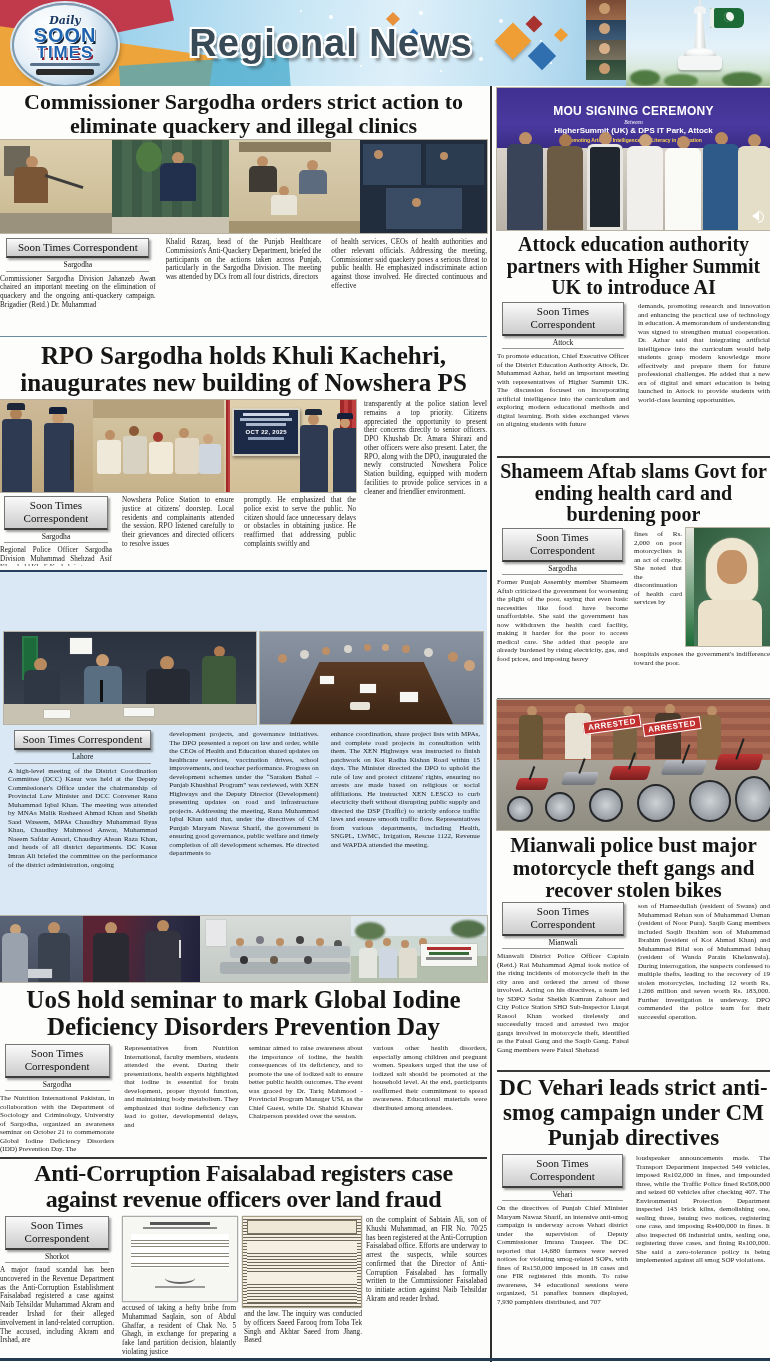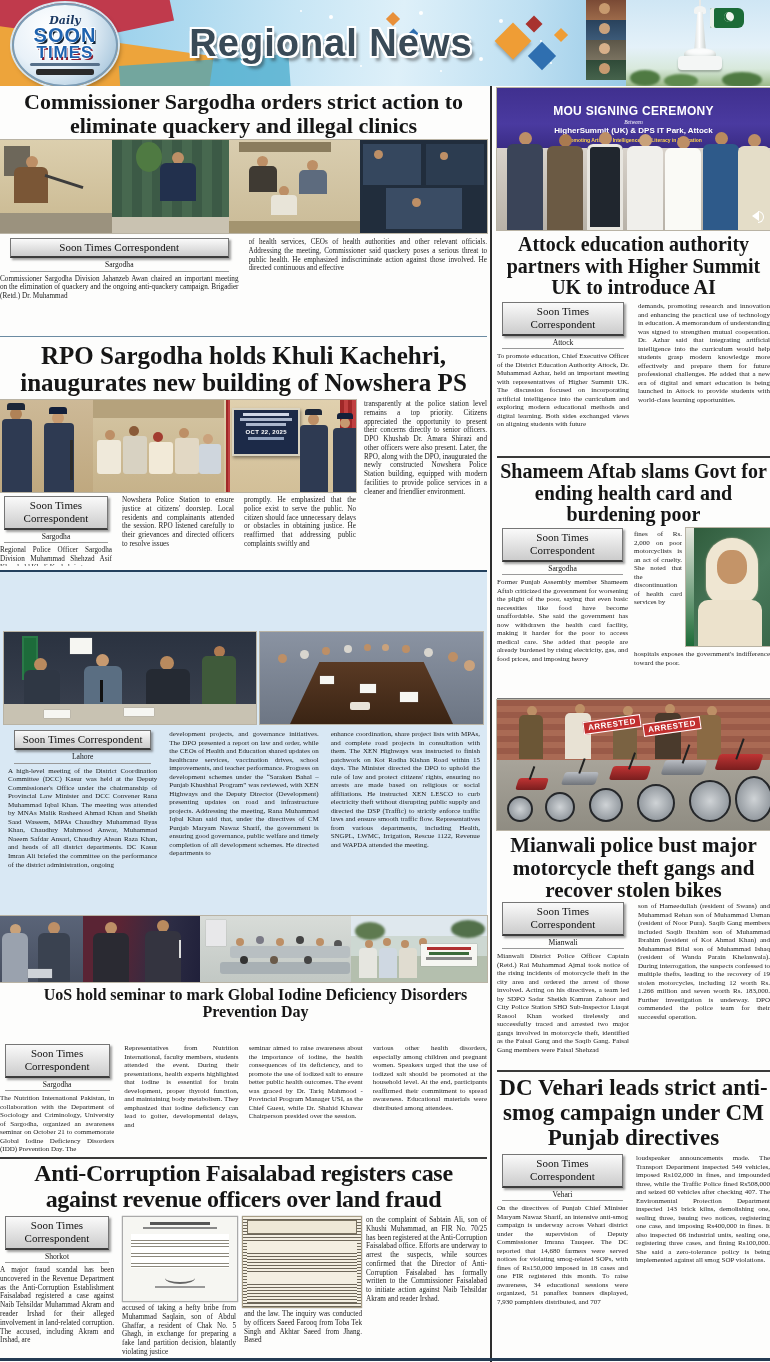--- a/index.html
+++ b/index.html
@@ -171,20 +171,21 @@
       </div>
     </div>
     <div class="cols bodytext" style="left:0;top:238px;width:487px;height:96px;gap:10px">
       <div class="col">
         <div class="byline">
           <div class="byline-box">Soon Times Correspondent</div>
           <div class="dateline">Sargodha</div>
         </div>
         <span>Commissioner Sargodha Division Jahanzeb Awan chaired an important meeting on the elimination of quackery and the ongoing anti-quackery campaign. Brigadier (Retd.) Dr. Muhammad</span>
       </div>
+      <div class="col">Khalid Razaq, head of the Punjab Healthcare Commission's Anti-Quackery Department, briefed the participants on the actions taken across Punjab, particularly in the Sargodha Division. The meeting was attended by DCs from all four districts, directors</div>
       <div class="col">of health services, CEOs of health authorities and other relevant officials. Addressing the meeting, Commissioner said quackery poses a serious threat to public health. He emphasized indiscriminate action against those involved. He directed continuous and effective</div>
     </div>
   </div>
 
   <div class="rule" style="left:0;top:336px;width:487px;height:1px;background:#6b8ba2"></div>
 
   <div>
     <div class="hl" style="left:0;top:342px;width:487px;font-size:25px">RPO Sargodha holds Khuli Kachehri, inaugurates new building of Nowshera PS</div>
     <div class="photo" style="left:0;top:400px;width:356px;height:92px">
       <div class="panelrow">
@@ -334,21 +335,21 @@
           <div style="position:absolute;left:28px;top:32px;width:18px;height:30px;background:#cfd8e2;border-radius:4px 4px 0 0"></div>
           <div style="position:absolute;left:48px;top:32px;width:18px;height:30px;background:#e0dcd0;border-radius:4px 4px 0 0"></div>
           <div class="paper" style="left:70px;top:28px;width:56px;height:22px;background:#f6f6f2">
             <div style="margin:3px auto 0;width:44px;height:3px;background:#b03030"></div>
             <div style="margin:2px auto 0;width:40px;height:3px;background:#3a6a3a"></div>
             <div style="margin:2px auto 0;width:46px;height:3px;background:#888"></div>
           </div>
         </div>
       </div>
     </div>
-    <div class="hl" style="left:12px;top:986px;width:487px;font-size:16px">UoS hold seminar to mark Global Iodine Deficiency Disorders Prevention Day</div>
+    <div class="hl" style="left:0;top:986px;width:487px;font-size:25px">UoS hold seminar to mark Global Iodine Deficiency Disorders Prevention Day</div>
     <div class="cols bodytext" style="left:0;top:1044px;width:487px;height:110px;gap:10px;font-size:7px">
       <div class="col">
         <div class="byline">
           <div class="byline-box">Soon Times Correspondent</div>
           <div class="dateline">Sargodha</div>
         </div>
         <span>The Nutrition International Pakistan, in collaboration with the Department of Sociology and Criminology, University of Sargodha, organized an awareness seminar on October 21 to commemorate Global Iodine Deficiency Disorders (IDD) Prevention Day. The</span>
       </div>
       <div class="col">Representatives from Nutrition International, faculty members, students attended the event. During their presentations, health experts highlighted that iodine is essential for brain development, proper thyroid function, and maintaining body metabolism. They emphasized that iodine deficiency can lead to goiter, developmental delays, and</div>
       <div class="col">seminar aimed to raise awareness about the importance of iodine, the health consequences of its deficiency, and to promote the use of iodized salt to ensure better public health outcomes. The event was graced by Dr. Tariq Mahmood -Provincial Program Manager USI, as the Chief Guest, while Dr. Shahid Khawar Chairperson presided over the session.</div>

